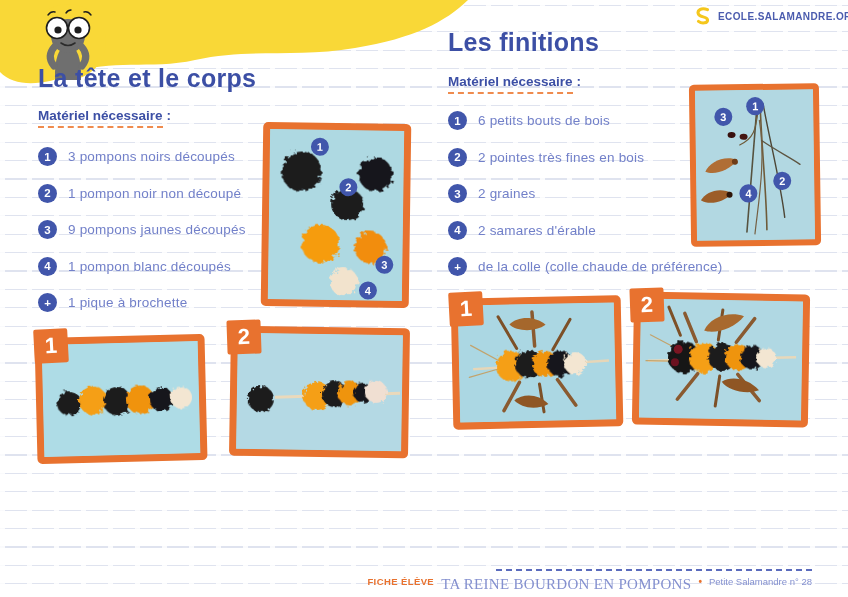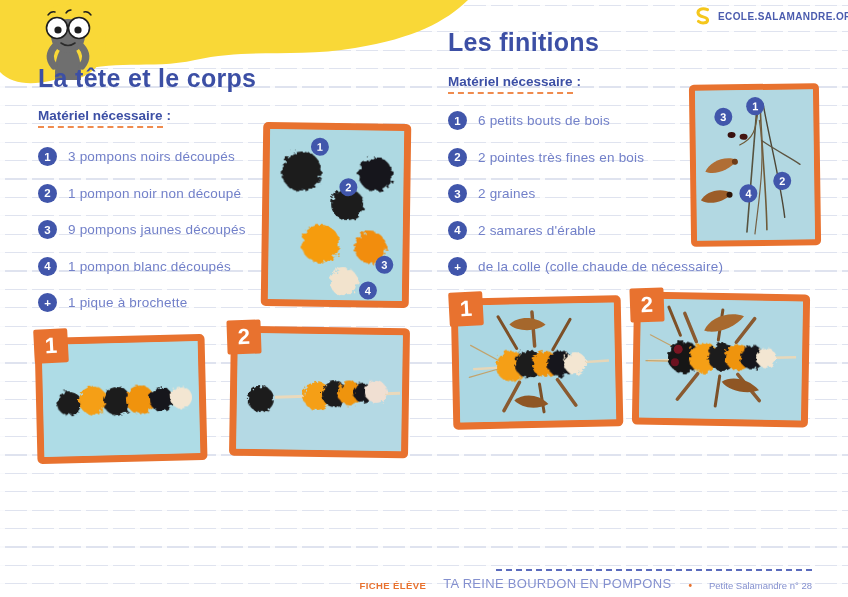--- a/index.html
+++ b/index.html
@@ -62,23 +62,23 @@
     color:#fff; font-size:22px; font-weight:bold;
     display:flex; align-items:center; justify-content:center; border-radius:2px;
   }
   .sb-l1 { left:34px;  top:329px; transform:rotate(-3deg); }
   .sb-l2 { left:227px; top:320px; transform:rotate(-2deg); }
   .sb-r1 { left:449px; top:292px; transform:rotate(-3deg); }
   .sb-r2 { left:630px; top:288px; transform:rotate(-2deg); }
 
   
   .footer-rule { position:absolute; right:36px; top:569px; width:316px; border-top:2px dashed #5a6bbd; z-index:2; }
-  .footer { position:absolute; right:36px; top:576px; display:flex; align-items:flex-end; gap:17px; z-index:2; white-space:nowrap; }
+  .footer { position:absolute; right:36px; top:576px; display:flex; align-items:flex-start; gap:7px; z-index:2; white-space:nowrap; }
   .f-type  { color:#e8722f; font-size:9.5px; font-weight:bold; letter-spacing:.4px; }
-  .f-title { color:#8490cf; font-size:13px; letter-spacing:.3px; }
+  .f-title { color:#8490cf; font-size:15px; letter-spacing:.3px;font-family:Liberation Serif, serif; }
   .f-dot   { color:#e8722f; font-size:10px; font-weight:bold; }
   .f-issue { color:#8490cf; font-size:9.5px; }
 
   .marker { font-family:"Liberation Sans", sans-serif; font-size:11px; font-weight:bold; fill:#fff; text-anchor:middle; }
 </style>
 </head>
 <body>
 
 <div class="page">
 
@@ -222,21 +222,21 @@
     <li class="mat-item">
         <span class="num-badge">3</span>
         <span class="mat-text">2 graines</span>
       </li>
     <li class="mat-item">
         <span class="num-badge">4</span>
         <span class="mat-text">2 samares d'érable</span>
       </li>
     <li class="mat-item">
         <span class="num-badge">+</span>
-        <span class="mat-text">de la colle (colle chaude de nécessaire)</span>
+        <span class="mat-text">de la colle (colle chaude de préférence)</span>
       </li>
   </ul>
 
   <figure class="photo photoB">
     <svg viewBox="0 0 118 148" preserveAspectRatio="none">
       <rect width="118" height="148" fill="#b2d8e2"></rect>
       <g stroke-linecap="round" fill="none">
         <path d="M62,14 C58,60 54,100 50,140" stroke="#56523f" stroke-width="1.6"></path>
         <path d="M65,16 C66,60 70,100 70,138" stroke="#6e5b3a" stroke-width="1.6"></path>
         <path d="M68,14 C74,50 84,90 88,126" stroke="#4d4636" stroke-width="1.4"></path>

